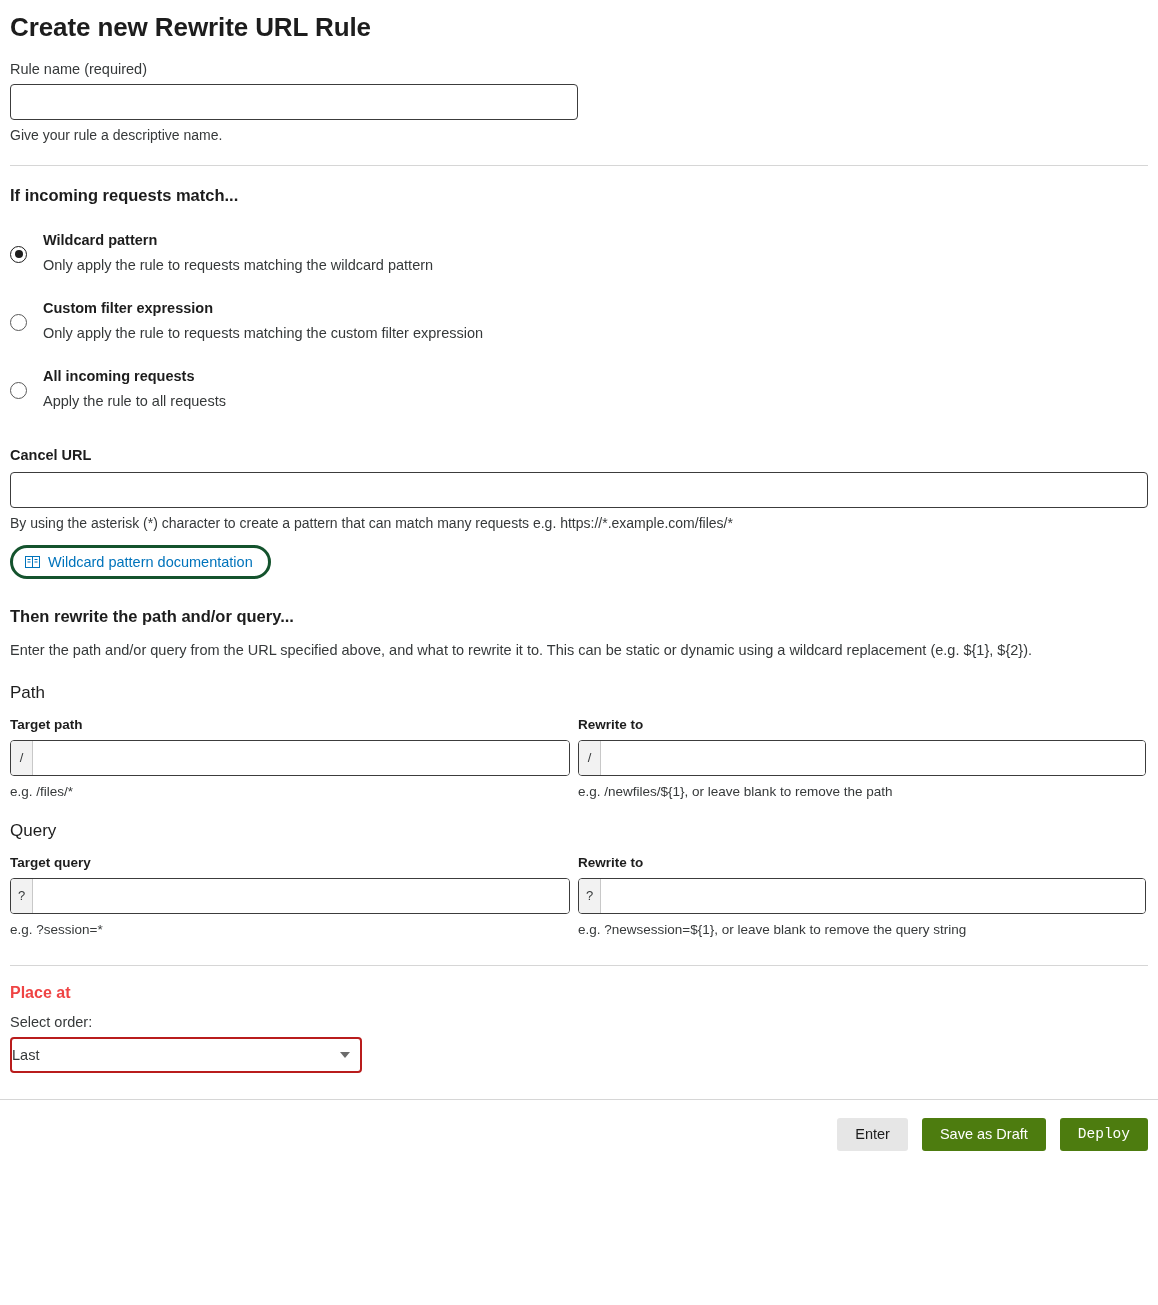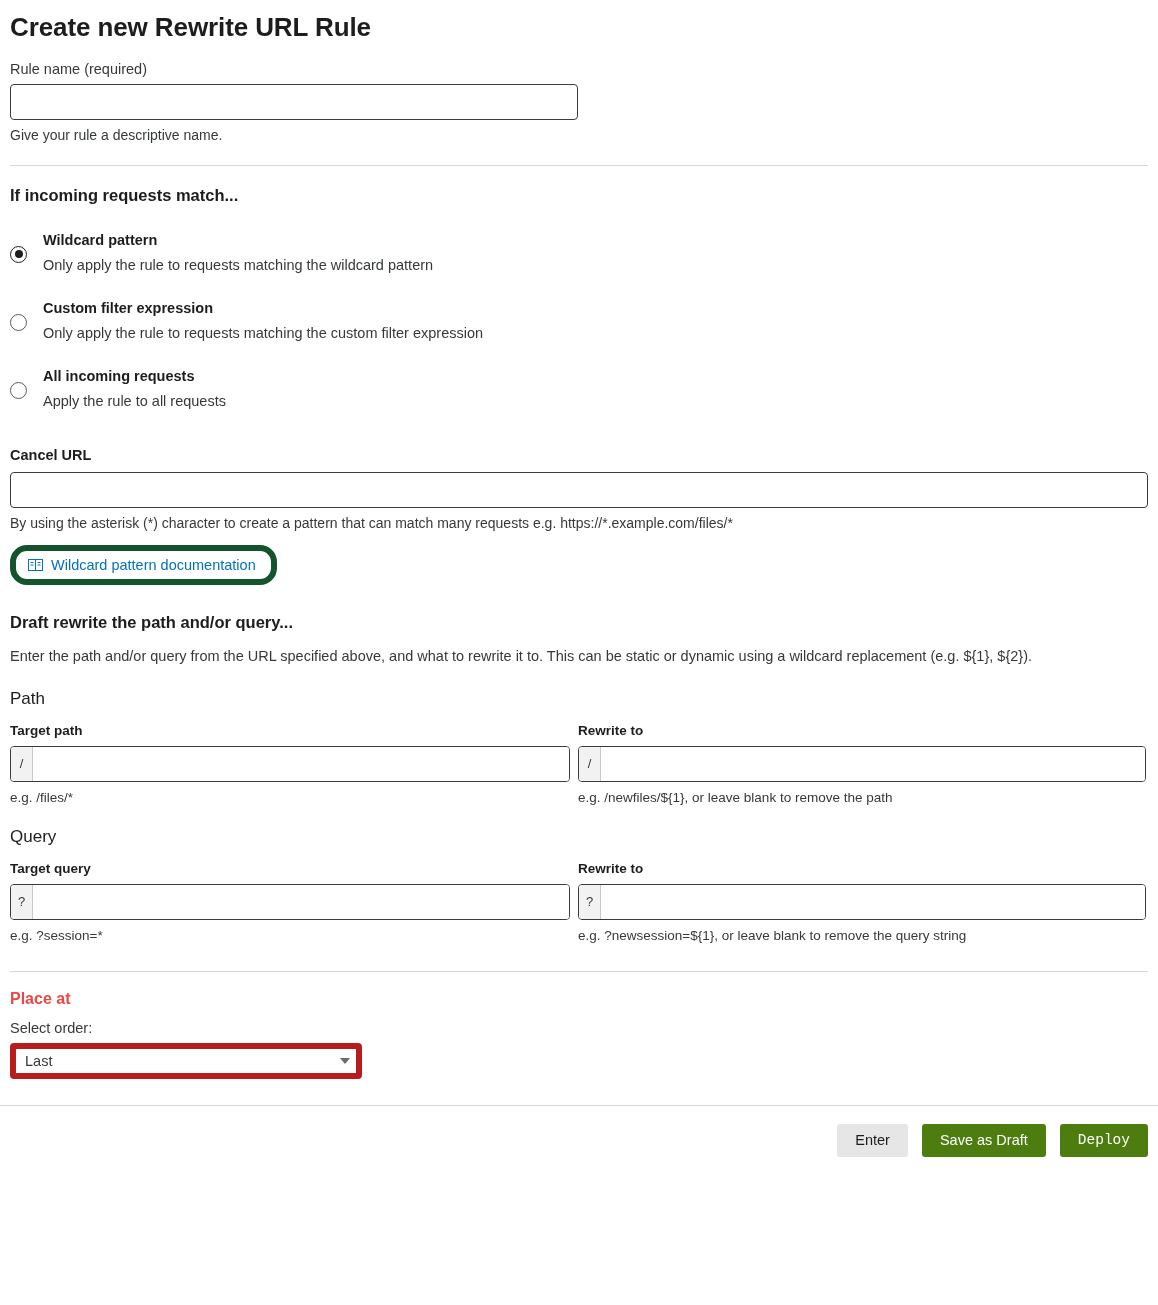--- a/index.html
+++ b/index.html
@@ -103,21 +103,21 @@
   .bold-label {
     font-size: 14.5px;
     font-weight: bold;
     color: #1d1d1d;
     margin-bottom: 9px;
   }
   .doc-link {
     display: inline-flex;
     align-items: center;
     gap: 8px;
-    border: 6px solid #14532d;
+    border: 3px solid #14532d;
     border-radius: 17px;
     padding: 6px 15px 6px 12px;
     color: #0073bb;
     font-size: 14.5px;
     background: #fff;
     cursor: pointer;
     margin-top: 14px;
   }
   .doc-icon {
     display: inline-block;
@@ -191,27 +191,27 @@
     margin: 0 0 12px 0;
   }
   .select-wrap {
     position: relative;
     width: 352px;
     height: 36px;
   }
   select.order-select {
     width: 100%;
     height: 36px;
-    border: 6px solid #b91c1c;
+    border: 2px solid #b91c1c;
     border-radius: 4px;
     background: #fff;
     font-family: "Liberation Sans", sans-serif;
     font-size: 14.5px;
     color: #36393a;
-    padding: 0 30px 0 9px;
+    padding: 0 30px 0 0;
     appearance: none;
     -webkit-appearance: none;
     outline: none;
   }
   .select-arrow {
     position: absolute;
     right: 12px;
     top: 15px;
     width: 0; height: 0;
     border-left: 5px solid transparent;
@@ -294,21 +294,21 @@
           <line x1="2.5" y1="4.5" x2="5.5" y2="4.5" stroke="#0073bb" stroke-width="1"></line>
           <line x1="2.5" y1="7" x2="5.5" y2="7" stroke="#0073bb" stroke-width="1"></line>
           <line x1="9.5" y1="4.5" x2="12.5" y2="4.5" stroke="#0073bb" stroke-width="1"></line>
           <line x1="9.5" y1="7" x2="12.5" y2="7" stroke="#0073bb" stroke-width="1"></line>
         </svg>
       </span>
       <span>Wildcard pattern documentation</span>
     </div>
   </div>
 
-  <div class="section-head" style="margin-top:28px; margin-bottom:14px;">Draft rewrite the path and/or query...</div>
+  <div class="section-head" style="margin-top:28px; margin-bottom:14px;">Then rewrite the path and/or query...</div>
   <div class="para">Enter the path and/or query from the URL specified above, and what to rewrite it to. This can be static or dynamic using a wildcard replacement (e.g. ${1}, ${2}).</div>
 
   <div class="subsection-head">Path</div>
 
   <div class="two-col">
     <div class="col">
       <div class="col-label">Target path</div>
       <div class="prefixed" style="width:560px;">
         <span class="prefix-box">/</span>
         <input type="text" style="">

